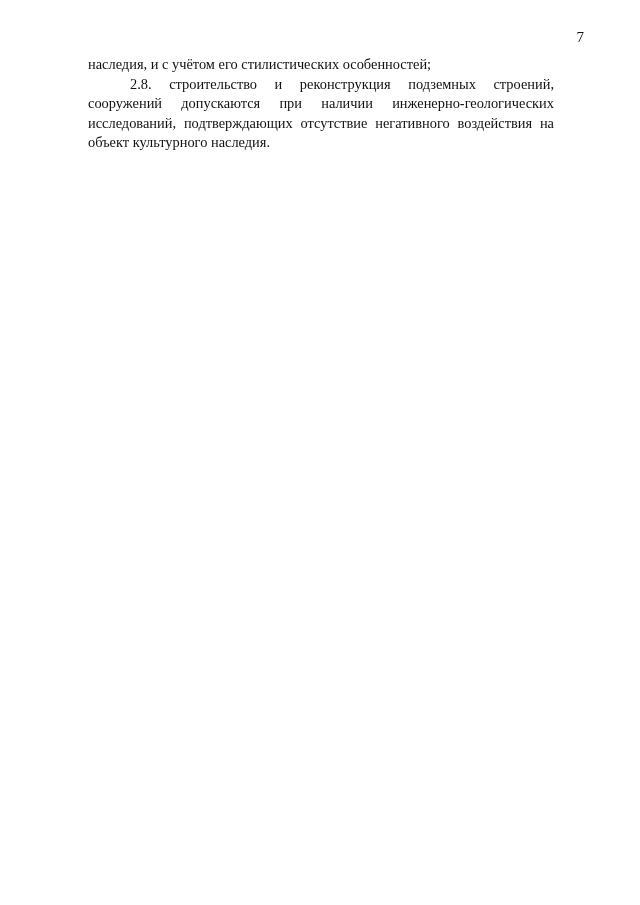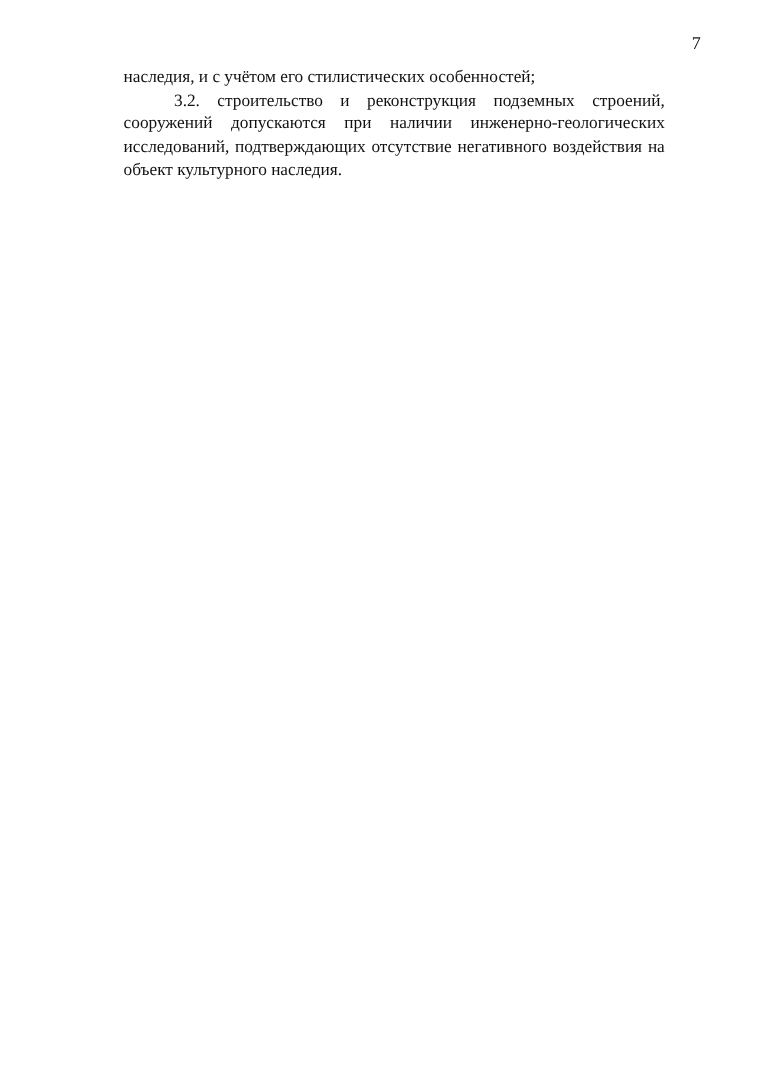--- a/index.html
+++ b/index.html
@@ -37,21 +37,21 @@
     top: 55px;
     left: 88px;
     width: 466px;
     font-size: 14.4px;
     line-height: 19.6px;
     text-align: justify;
     text-justify: inter-word;
     color: #111;
   }
   .para {
-    margin: 0 0 0 15px;
+    margin: 0 0 0 0;
     text-align: justify;
     text-align-last: left;
   }
   .para.indent {
     text-indent: 42px;
   }
   .para.last {
     text-align-last: left;
   }
   
@@ -68,16 +68,16 @@
 <body>
 
 <div class="page">
 
   <div class="scan-edge-left"></div>
 
   <div class="page-number">7</div>
 
   <div class="body-text">
     <p class="para">наследия, и с учётом его стилистических особенностей;</p>
-    <p class="para indent last">3.2. строительство и реконструкция подземных строений, сооружений допускаются при наличии инженерно-геологических исследований, подтверждающих отсутствие негативного воздействия на объект культурного наследия.</p>
+    <p class="para indent last">2.8. строительство и реконструкция подземных строений, сооружений допускаются при наличии инженерно-геологических исследований, подтверждающих отсутствие негативного воздействия на объект культурного наследия.</p>
   </div>
 
 </div>
 
 </body></html>

